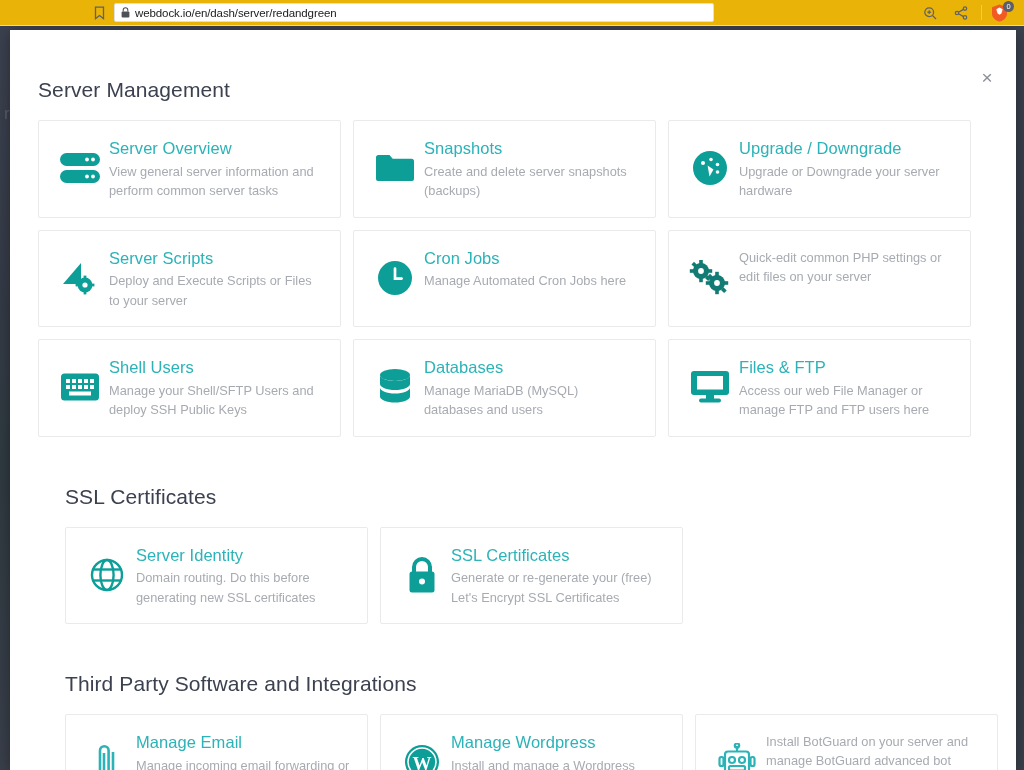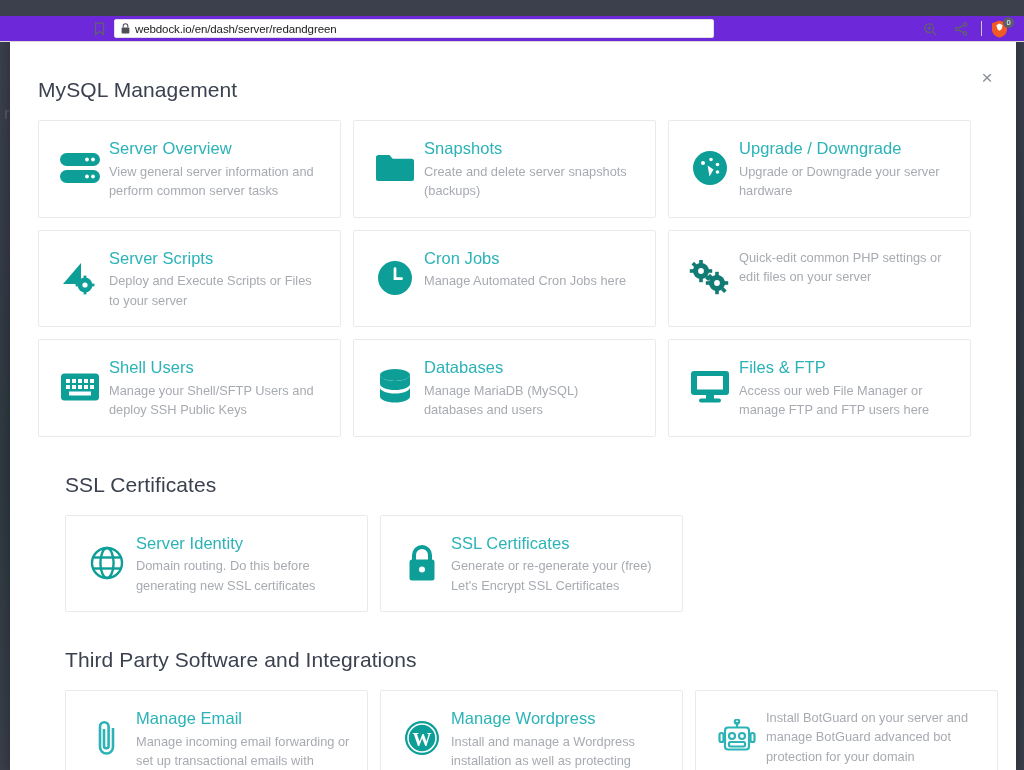--- a/index.html
+++ b/index.html
@@ -8,24 +8,24 @@
     width: 1024px;
     height: 770px;
     overflow: hidden;
     font-family: "Liberation Sans", sans-serif;
     background: #3b404c;
   }
 
   
   #browser-chrome {
     position: absolute;
-    top: 16px; left: 0;
+    top: 0; left: 0;
     width: 1024px;
     height: 26px;
-    background: #6d28d9;
+    background: #eab308;
     border-bottom: 1px solid #d7d7d7;
     display: flex;
     align-items: center;
     z-index: 40;
   }
   #chrome-left-spacer { width: 88px; height: 1px; }
   .chrome-icon-btn {
     width: 22px; height: 22px;
     display: flex; align-items: center; justify-content: center;
     color: #5f6368;
@@ -119,21 +119,21 @@
     padding: 48px 28px 0 28px;
   }
 
   .section-title {
     font-size: 21px;
     font-weight: 400;
     color: #3c4150;
     letter-spacing: 0.1px;
     margin-bottom: 18px;
   }
-  .section + .section { margin-top: 36px; padding-left: 27px; }
+  .section + .section { margin-top: 48px; padding-left: 27px; }
 
   .card-grid {
     display: grid;
     grid-template-columns: repeat(3, 303px);
     gap: 12px;
     justify-content: start;
   }
 
   .card {
     border: 1px solid #e8eaec;
@@ -228,21 +228,21 @@
   </div>
 </div>
 
 <div id="modal">
 
   <div id="modal-close">×</div>
 
   <div id="modal-body">
 
     <div class="section" id="section-server-management">
-      <div class="section-title">MySQL Management</div>
+      <div class="section-title">Server Management</div>
       <div class="card-grid">
 
         <div class="card">
           <div class="card-icon">
             <svg width="42" height="34" viewBox="0 0 42 34" fill="#0d9e98">
               <rect x="1" y="2" width="40" height="13" rx="6.5"></rect>
               <rect x="1" y="19" width="40" height="13" rx="6.5"></rect>
               <circle cx="28" cy="8.5" r="1.9" fill="#ffffff"></circle>
               <circle cx="34" cy="8.5" r="1.9" fill="#ffffff"></circle>
               <circle cx="28" cy="25.5" r="1.9" fill="#ffffff"></circle>

